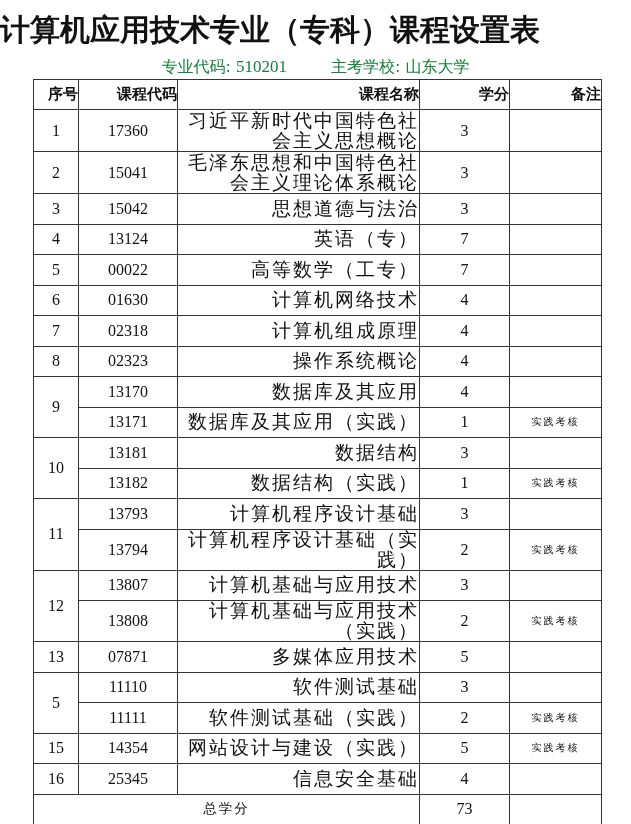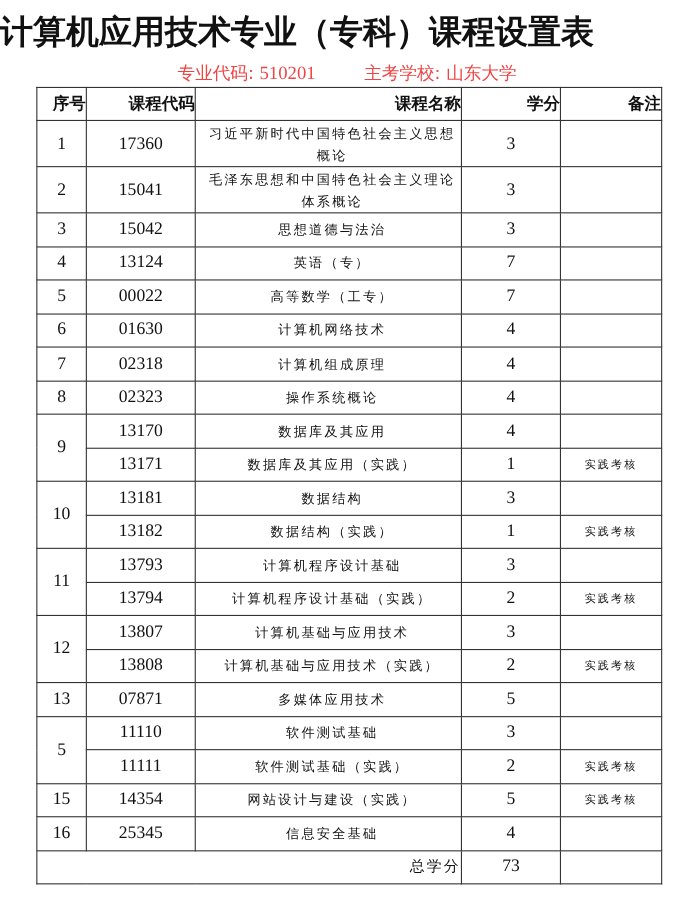--- a/index.html
+++ b/index.html
@@ -1,29 +1,29 @@
 <!DOCTYPE html>
 <html><head>
 <meta charset="utf-8">
 <style>
   html, body { margin: 0; padding: 0; background: #ffffff; }
   body { width: 631px; height: 824px; position: relative; overflow: hidden; font-family: "DejaVu Serif", "Liberation Serif", serif; color: #111; }
   .title { position: absolute; top: 10px; left: 0; width: 540px; text-align: center; font-family: "DejaVu Sans", sans-serif; font-weight: bold; font-size: 30px; letter-spacing: 0px; line-height: 40px; color: #111; }
-  .subtitle { position: absolute; top: 56px; left: 0; width: 631px; text-align: center; font-size: 16px; line-height: 22px; color: #ef4444; font-family: "DejaVu Sans", sans-serif; }
+  .subtitle { position: absolute; top: 56px; left: 0; width: 631px; text-align: center; font-size: 16px; line-height: 22px; color: #15803d; font-family: "DejaVu Sans", sans-serif; }
   .subtitle .gap { display: inline-block; width: 34px; }
   .subtitle .num { font-family: "Liberation Serif", serif; font-size: 17px; }
   table { position: absolute; left: 33px; top: 79px; border-collapse: collapse; table-layout: fixed; width: 568px; border: 1.5px solid #333; }
   td, th { border: 1px solid #333; padding: 0; font-size: 15px; color: #111; }
   th { height: 29px; font-family: "DejaVu Sans", sans-serif; font-weight: bold; font-size: 15px; text-align: right; }
   td { height: 29.5px; }
   td.c { text-align: center; font-family: "Liberation Serif", serif; font-size: 16px; }
-  td.name { text-align: center; padding-left: 7px; font-family: Liberation Serif, serif; font-size: 12px; letter-spacing: 2px; line-height: 20px; }
+  td.name { text-align: right; padding-left: 7px; font-family: Liberation Serif, serif; font-size: 19px; letter-spacing: 2px; line-height: 20px; }
   td.note { text-align: center; font-family: "DejaVu Sans", sans-serif; font-size: 10px; letter-spacing: 2px; }
   tr.tall td { height: 41px; }
-  td.total-label { text-align: right; font-family: "DejaVu Sans", sans-serif; font-size: 13.5px; letter-spacing: 2px; }
+  td.total-label { text-align: center; font-family: "DejaVu Sans", sans-serif; font-size: 13.5px; letter-spacing: 2px; }
 </style>
 </head>
 <body>
 
 <div class="title">计算机应用技术专业（专科）课程设置表</div>
 <div class="subtitle">
   <span>专业代码:</span>
   <span class="num">510201</span>
   <span class="gap"></span>
   <span>主考学校:</span>

